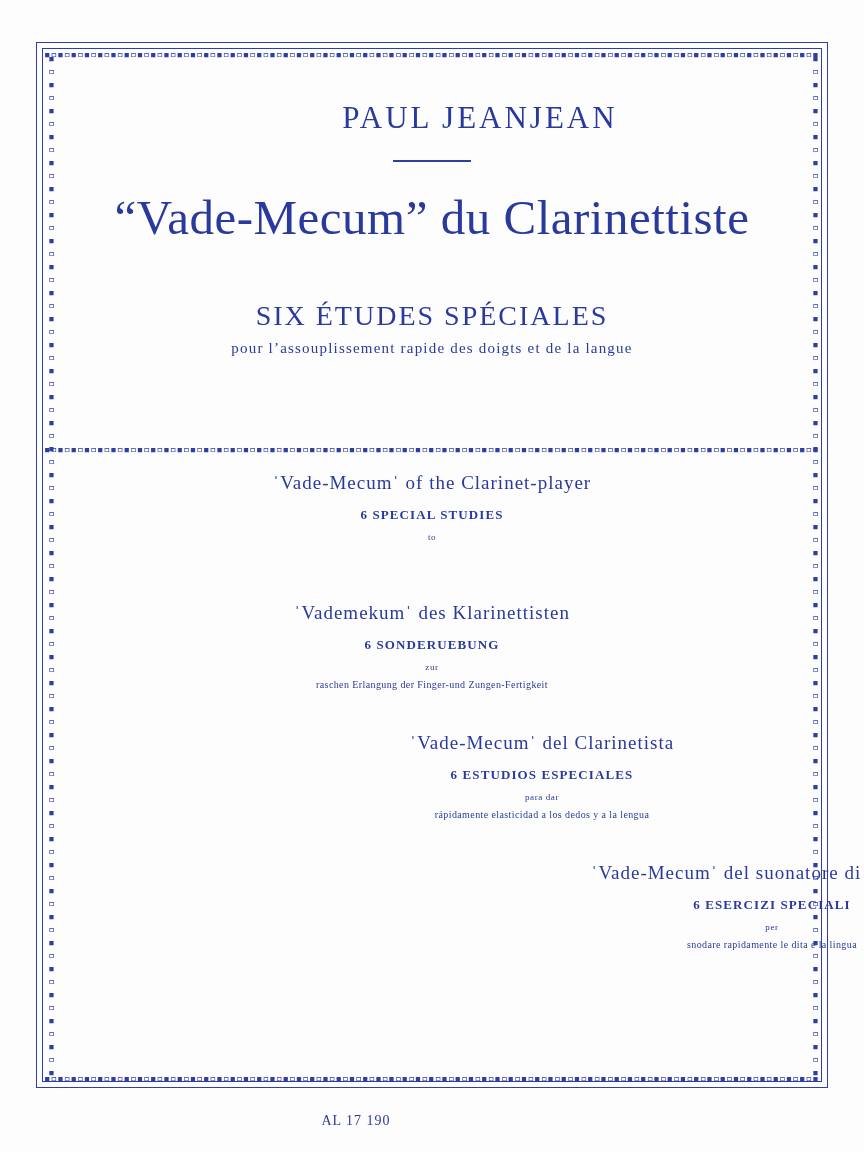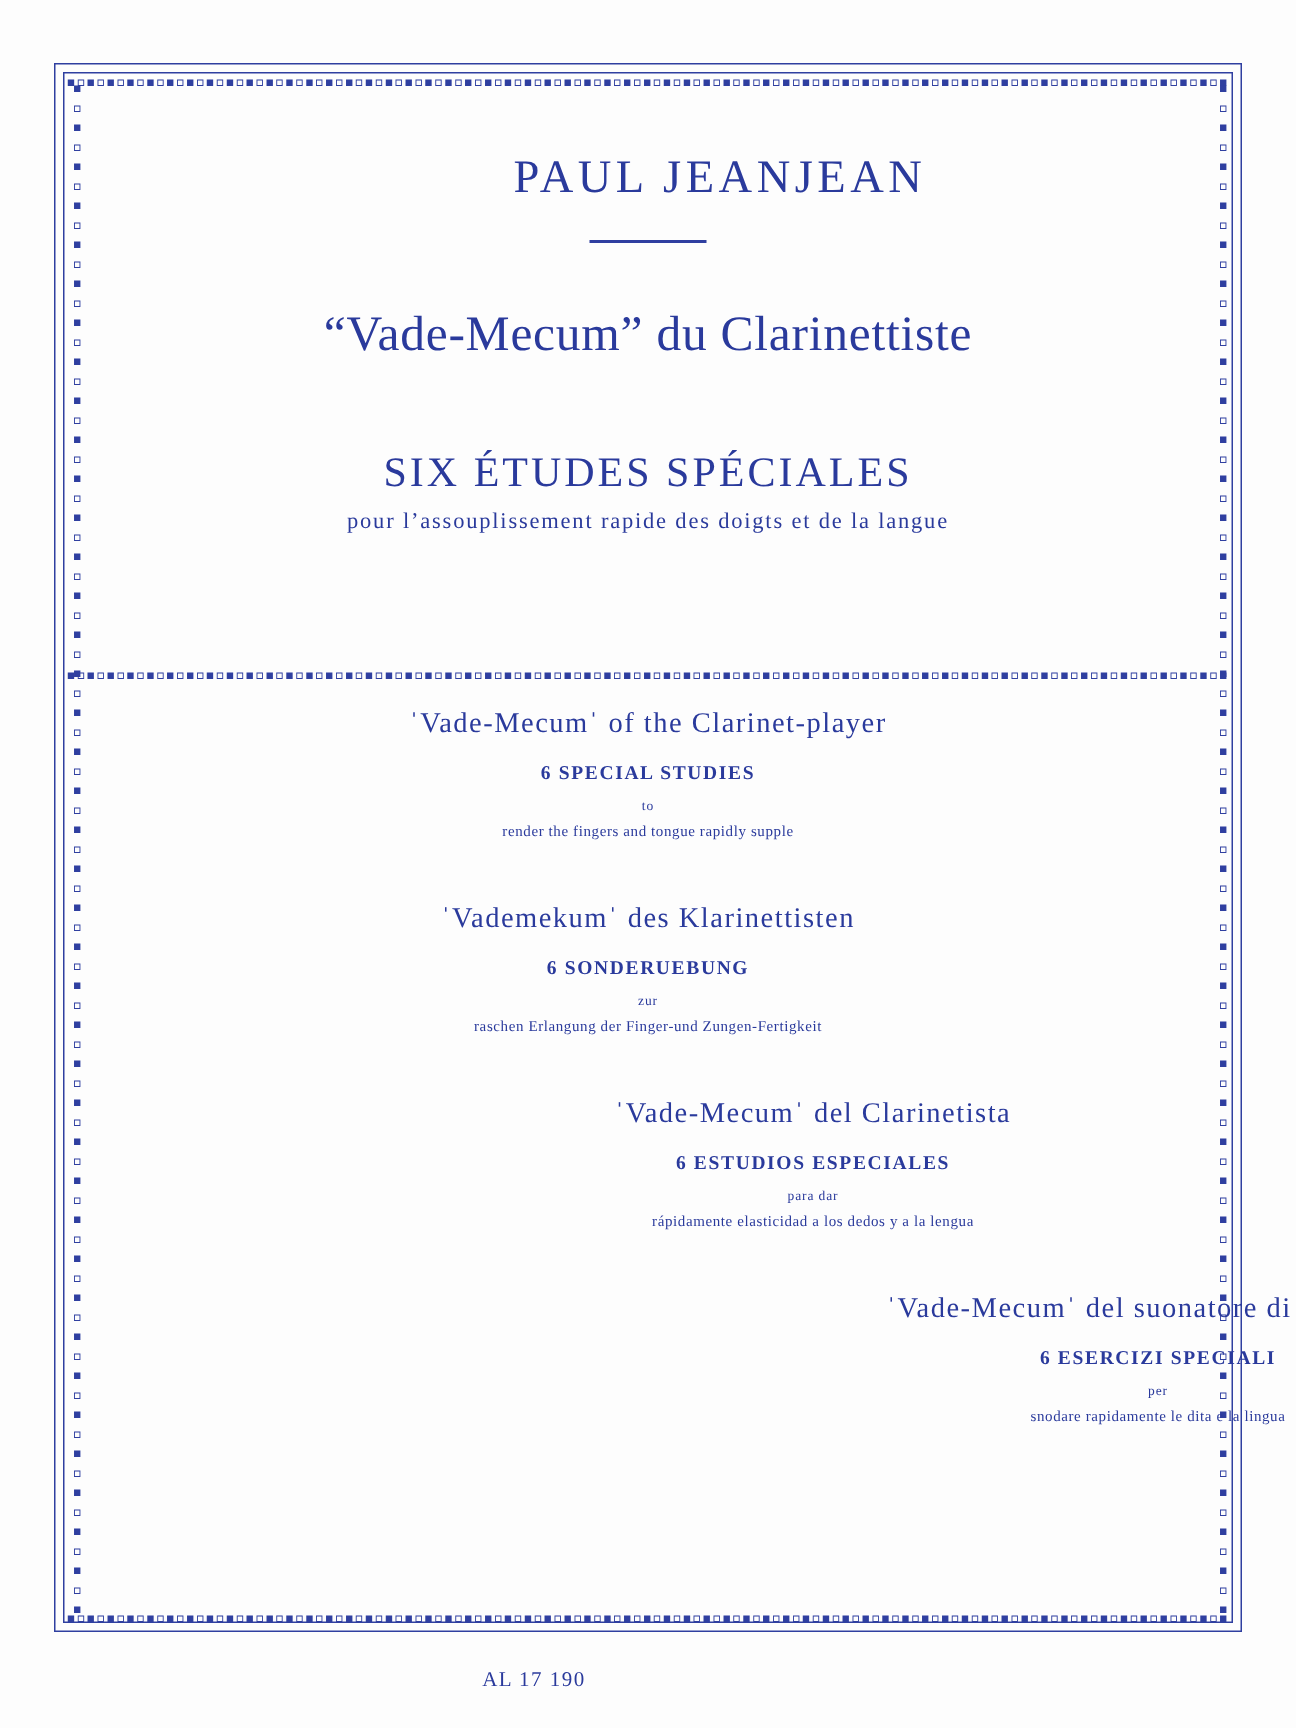--- a/index.html
+++ b/index.html
@@ -91,25 +91,25 @@
     top: 160px;
     left: 50%;
     transform: translateX(-50%);
     width: 78px;
     height: 2px;
     background: #2f3fa0;
   }
 
   .main-title {
     position: absolute;
-    top: 205px;
-    left: 0;
-    width: 864px;
-    text-align: center;
-    font-size: 33px;
+    top: 189px;
+    left: 0;
+    width: 864px;
+    text-align: center;
+    font-size: 49px;
     font-family: "Liberation Serif", serif;
     letter-spacing: 0.5px;
   }
 
   .subtitle {
     position: absolute;
     top: 300px;
     left: 0;
     width: 864px;
     text-align: center;
@@ -216,21 +216,20 @@
   <div class="rule"></div>
 
   <div class="main-title">“Vade-Mecum” du Clarinettiste</div>
   <div class="subtitle">SIX ÉTUDES SPÉCIALES</div>
   <div class="subtitle2">pour l’assouplissement rapide des doigts et de la langue</div>
 
   <div class="trans block-en">
     <div class="t1">ˈVade-Mecumˈ of the Clarinet-player</div>
     <div class="t2">6 SPECIAL STUDIES</div>
     <div class="t3">to</div>
-    <div class="t4">render the fingers and tongue rapidly supple</div>
   </div>
 
   <div class="trans block-de">
     <div class="t1">ˈVademekumˈ des Klarinettisten</div>
     <div class="t2">6 SONDERUEBUNG</div>
     <div class="t3">zur</div>
     <div class="t4">raschen Erlangung der Finger-und Zungen-Fertigkeit</div>
   </div>
 
   <div class="trans block-es">

